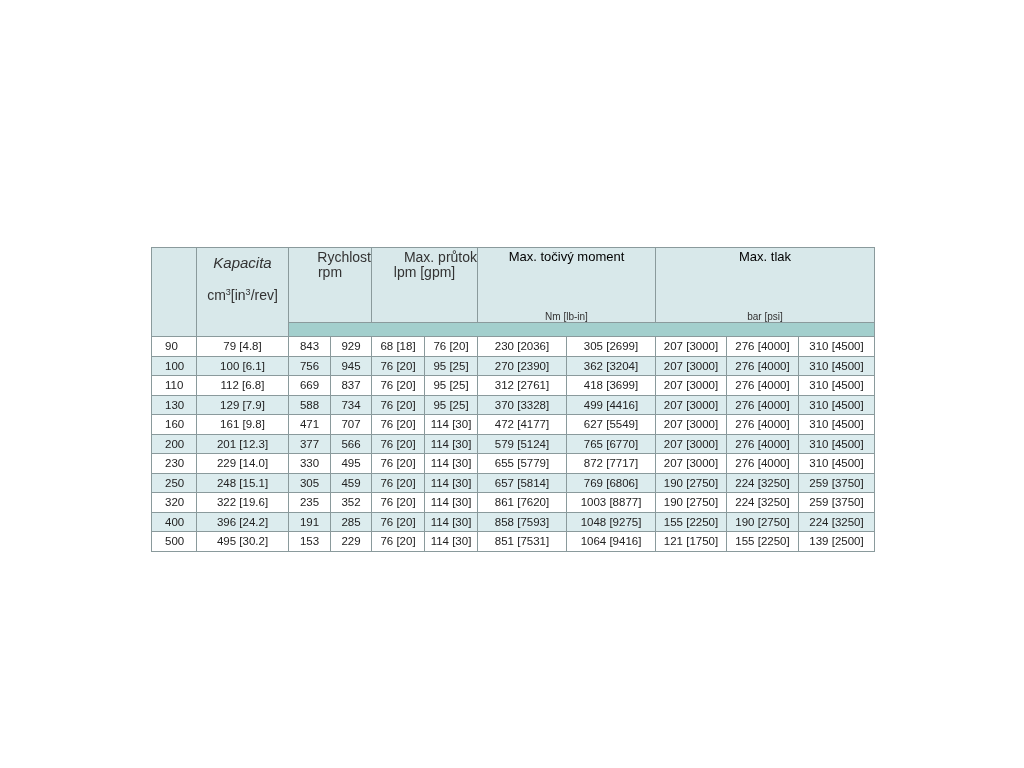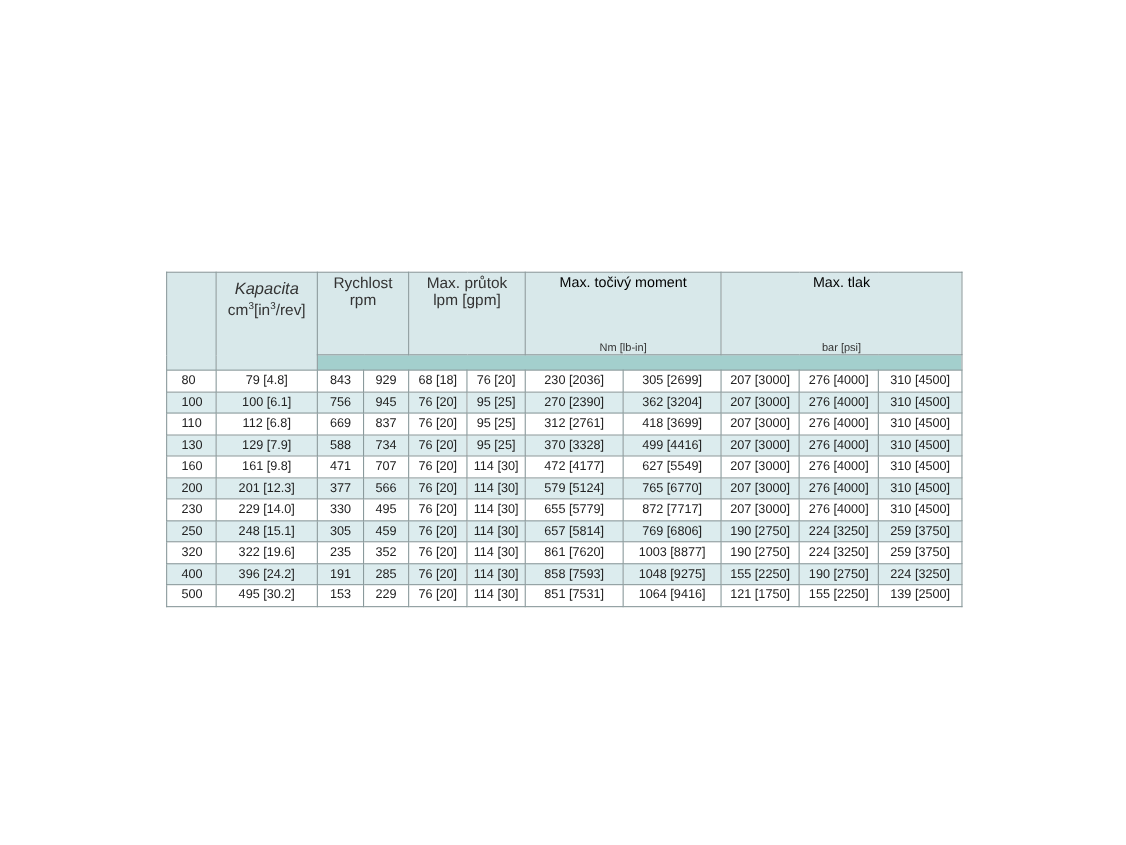--- a/index.html
+++ b/index.html
@@ -29,26 +29,26 @@
       overflow: hidden;
       font-weight: normal;
     }
     #spec-table thead th {
       background: #d8e8ea;
       color: #333;
       line-height: 1.05;
     }
     #spec-table thead tr.h1 th { height: 34px; vertical-align: top; padding-top: 2px; }
     #spec-table thead tr.h2 th.band { background: #a3cfcd; height: 13px; }
-    .h-title { font-size: 14px; display: block; }
+    .h-title { font-size: 14px; display: block; text-align: right; }
     .h-unit { font-size: 14px; display: block; }
     .h-title-sm { font-size: 13px; display: block; color: #000000; }
     .h-unit-md { font-size: 10px; display: block; margin-top: 48px; }
     .kap-title { font-size: 15px; display: block; margin-top: 5px; font-style: italic; }
-    .kap-unit { font-size: 14px; display: block; margin-top: 3px; }
+    .kap-unit { font-size: 14px; display: block; margin-top: 17px; }
     sup { font-size: 9px; vertical-align: 5px; line-height: 0; }
     #spec-table tbody td { height: 18.5px; }
     #spec-table tbody tr:nth-child(odd) td { background: #ffffff; }
     #spec-table tbody tr:nth-child(even) td { background: #dcecee; }
     #spec-table tbody td.size { padding-right: 6px; text-align: left; padding-left: 13px; }
   </style>
 </head>
 <body>
 
 <table id="spec-table">
@@ -88,21 +88,21 @@
         <span class="h-title-sm">Max. tlak</span>
         <span class="h-unit-md">bar [psi]</span>
       </th>
     </tr>
     <tr class="h2">
       <th colspan="9" class="band"></th>
     </tr>
   </thead>
   <tbody id="table-body">
       <tr>
-        <td class="size">80</td>
+        <td class="size">90</td>
         <td>79 [4.8]</td>
         <td>843</td>
         <td>929</td>
         <td>68 [18]</td>
         <td>76 [20]</td>
         <td>230 [2036]</td>
         <td>305 [2699]</td>
         <td>207 [3000]</td>
         <td>276 [4000]</td>
         <td>310 [4500]</td>

